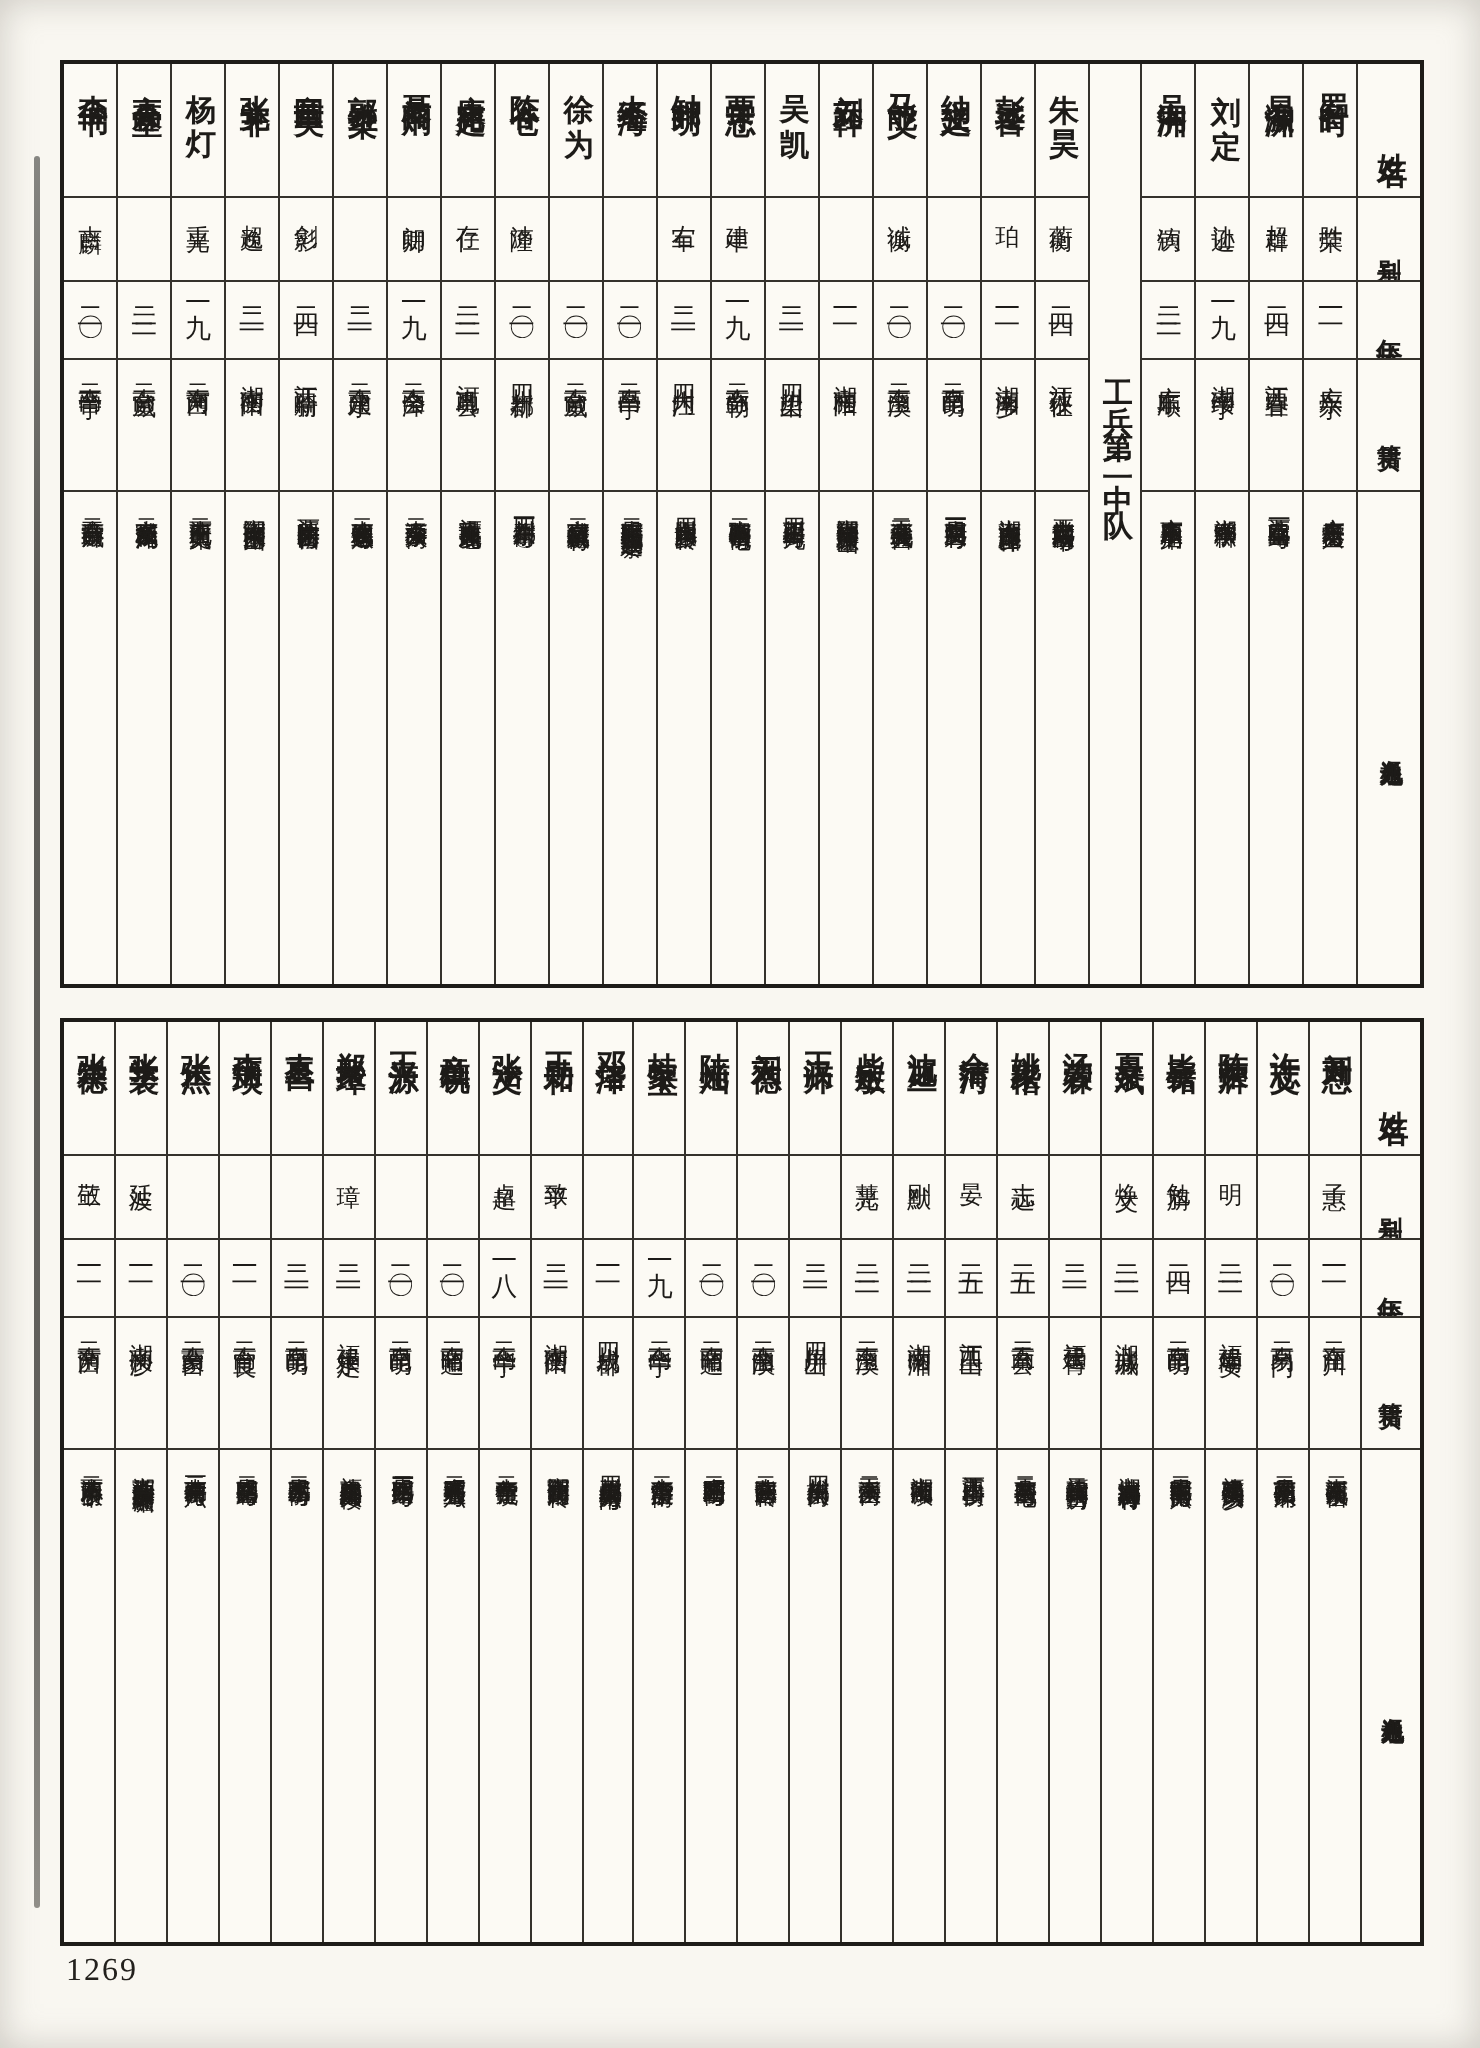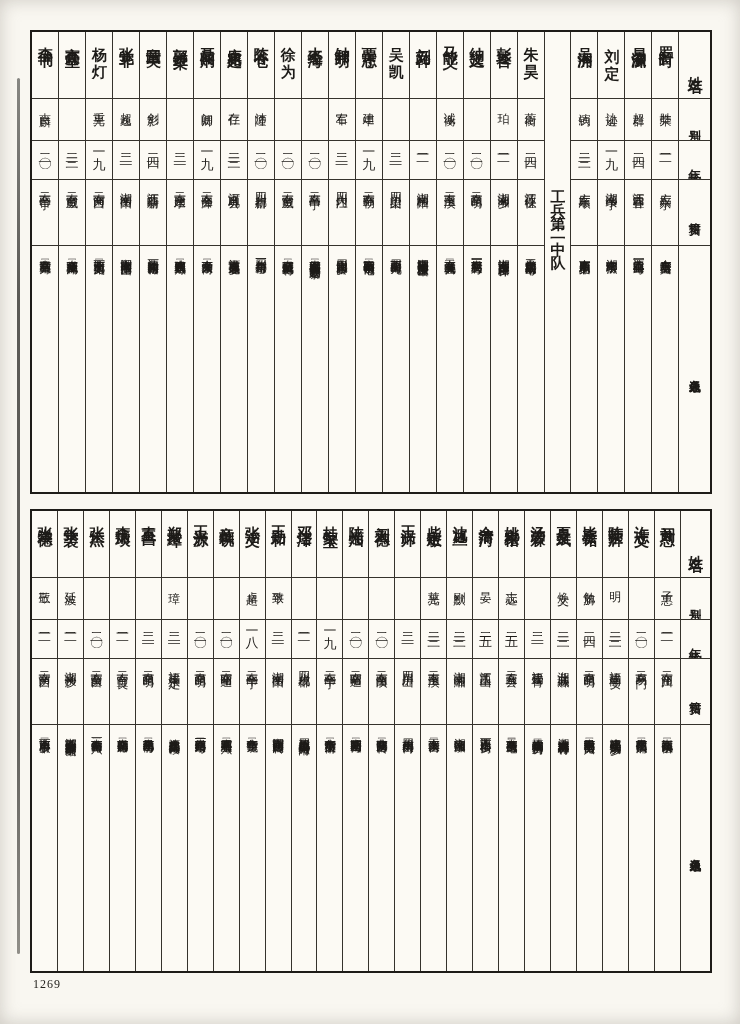--- a/index.html
+++ b/index.html
@@ -30,21 +30,21 @@
   .c-native .v{font-size:12px;letter-spacing:1.5px;}
   .c-addr .v{font-size:11.5px;letter-spacing:.5px;line-height:12.5px;}
   .hc{align-items:center;}
   .hc .v{font-weight:bold;}
   .sp-name{font-size:14px;letter-spacing:18px;}
   .sp-sm{font-size:12.5px;letter-spacing:6px;}
   .sp-xs{font-size:12.5px;letter-spacing:5px;}
   .sp-native{font-size:13px;letter-spacing:16px;}
   .sp-addr{font-size:14px;letter-spacing:24px;}
   .sp-unit{font-size:15px;font-weight:bold;letter-spacing:13px;}
-  .pageno{position:absolute;left:33px;top:977px;font-size:12px;letter-spacing:1px;color:#23211d;}
+  .pageno{position:absolute;left:33px;top:977px;font-size:16px;letter-spacing:1px;color:#23211d;}
 </style>
 </head>
 <body>
 
 <div class="page">
   <div class="scan-edge"></div>
   <section class="roster top" id="table-0">
       <div class="col header-col">
         <div class="cell c-name hc">
           <span class="v sp-name">姓名</span>

